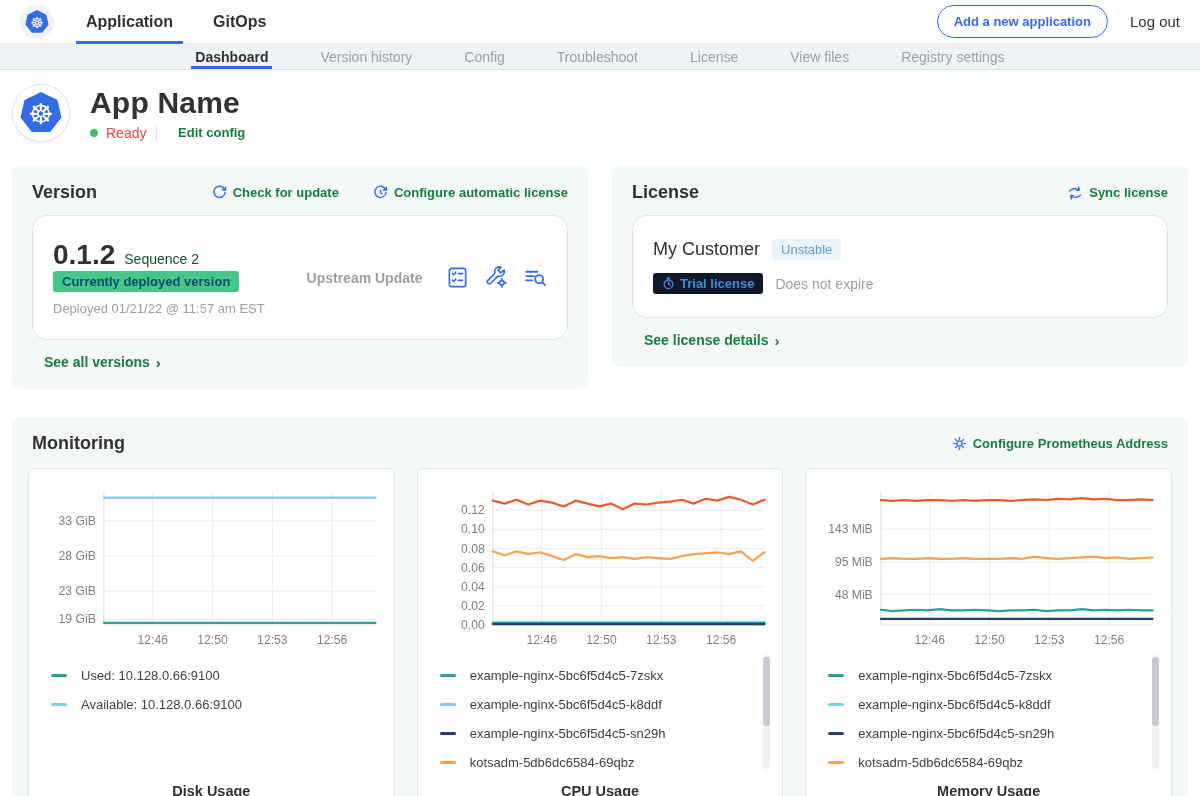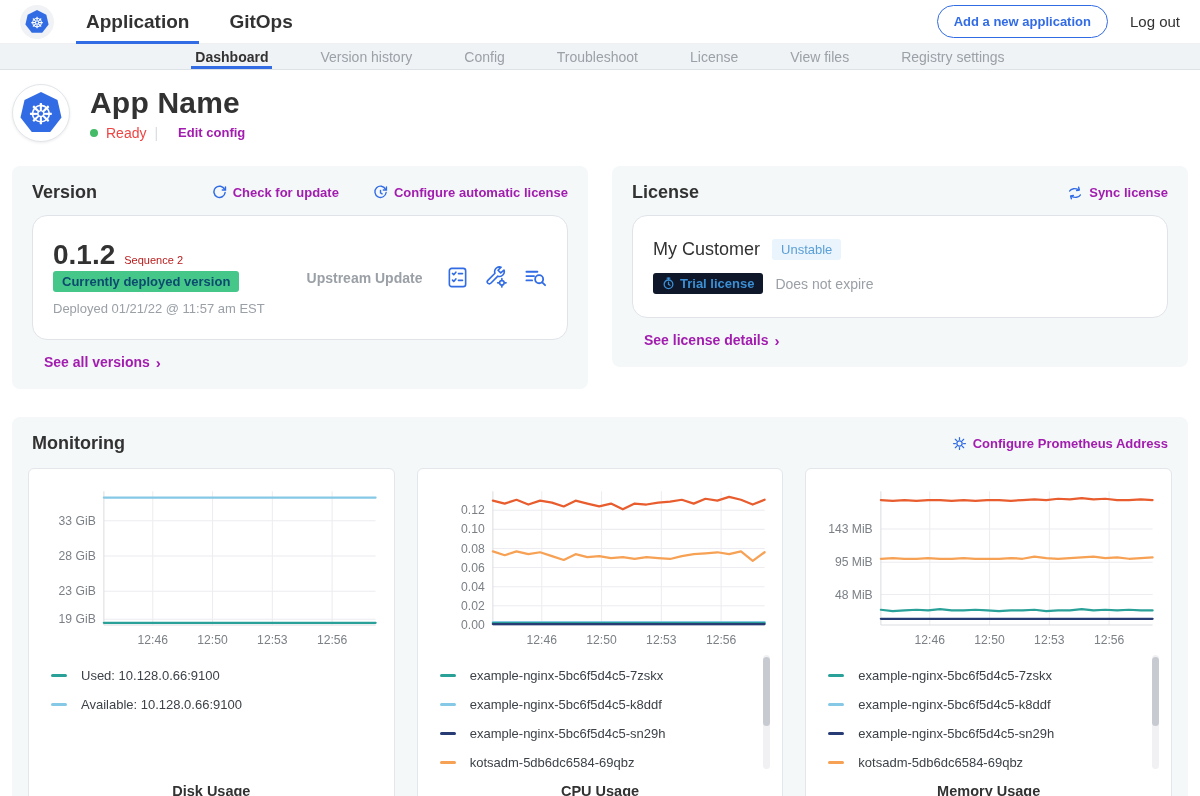--- a/index.html
+++ b/index.html
@@ -2,56 +2,56 @@
 <html><head>
 <meta charset="utf-8">
 <style>
   * { margin:0; padding:0; box-sizing:border-box; }
   html,body { background:#ffffff; font-family:"Liberation Sans","DejaVu Sans",sans-serif; color:#323232; }
   .page { width:1200px; min-height:796px; margin:0 auto; background:#fff; }
 
   
   .topnav { display:flex; align-items:center; height:44px; padding:0 20px; background:#fff; border-bottom:1px solid #f0f0f2; }
   .logo-circle { width:34px; height:34px; border-radius:50%; background:#f0f2f5; display:flex; align-items:center; justify-content:center; margin-right:28px; }
-  .topnav-tab { position:relative; height:44px; display:flex; align-items:center; padding:0 4px; margin-right:32px; font-size:19px; font-weight:700; color:#323232; cursor:pointer; }
+  .topnav-tab { position:relative; height:44px; display:flex; align-items:center; padding:0 4px; margin-right:32px; font-size:16px; font-weight:700; color:#323232; cursor:pointer; }
   .topnav-tab.active::after { content:""; position:absolute; left:-6px; right:-6px; bottom:0; height:3px; background:#326ce5; }
   .topnav-spacer { flex:1; }
   .add-btn { border:1px solid #326ce5; color:#326ce5; background:#fff; border-radius:17px; font-size:13px; font-weight:700; padding:8px 16px; margin-right:22px; cursor:pointer; font-family:inherit; }
   .logout { font-size:15px; color:#323232; cursor:pointer; }
 
   
   .subnav { display:flex; justify-content:center; gap:52px; background:#f0f3f5; border-bottom:1px solid #dde2e7; height:26px; }
   .subnav-tab { position:relative; display:flex; align-items:center; font-size:14px; color:#9ba1a8; cursor:pointer; }
   .subnav-tab.active { color:#323232; font-weight:700; }
   .subnav-tab.active::after { content:""; position:absolute; left:-4px; right:-4px; bottom:0; height:3px; background:#326ce5; }
 
   
   .app-header { display:flex; align-items:center; padding:14px 12px 18px; }
   .app-avatar { width:58px; height:58px; border-radius:50%; background:#fff; border:1px solid #e2e6ea; box-shadow:0 1px 3px rgba(0,0,0,.08); display:flex; align-items:center; justify-content:center; margin-right:20px; }
   .app-title { font-size:30px; font-weight:800; letter-spacing:.2px; }
   .app-status-row { display:flex; align-items:center; gap:8px; margin-top:5px; }
   .status-dot { width:8px; height:8px; border-radius:50%; background:#44bb66; }
   .status-text { font-size:14px; color:#ef4444; }
   .status-divider { color:#d7dbdf; font-size:14px; }
-  .blue-link { color:#a21caf; font-weight:700; font-size:13px; cursor:pointer; display:inline-flex; align-items:center; gap:6px; text-decoration:none;padding-left:12px; }
+  .blue-link { color:#15803d; font-weight:700; font-size:13px; cursor:pointer; display:inline-flex; align-items:center; gap:6px; text-decoration:none;padding-left:12px; }
   .chev { font-weight:700; font-size:15px; line-height:1; }
 
   
   .cards-row { display:grid; grid-template-columns:1fr 1fr; gap:24px; margin:6px 12px 0; align-items:start; }
   .panel { background:#f4f8f9; border-radius:8px; padding:16px 20px 18px; }
   .panel-head { display:flex; align-items:center; justify-content:space-between; margin-bottom:12px; }
   .panel-title { font-size:18px; font-weight:800; }
   .panel-links { display:flex; gap:22px; }
   .inner-card { background:#fff; border:1px solid #e0e4e9; border-radius:15px; padding:23px 20px; }
 
   .version-inner { display:flex; align-items:center; }
   .version-left { min-width:230px; }
   .vnum-row { display:flex; align-items:baseline; gap:9px; }
   .vnum { font-size:28px; font-weight:800; }
-  .vseq { font-size:11px; color:#b91c1c; }
+  .vseq { font-size:14px; color:#14532d; }
   .deployed-badge { display:inline-block; background:#44c789; color:#0c4a6e; font-size:13px; font-weight:700; padding:3px 9px; border-radius:3px; }
   .deployed-at { margin-top:9px; font-size:13px; color:#9aa0a6; }
   .upstream { flex:1; text-align:center; font-size:14px; font-weight:700; color:#9aa0a6; }
   .version-icons { display:flex; gap:16px; align-items:center; }
   .panel-foot { margin-top:13px; }
 
   .license-name-row { display:flex; align-items:center; gap:12px; }
   .customer-name { font-size:18px; font-weight:400; }
   .channel-badge { background:#eaf4fd; color:#5a9fd6; font-size:13px; padding:3px 9px; border-radius:3px; }
   .license-row2 { display:flex; align-items:center; gap:12px; margin-top:13px; }

